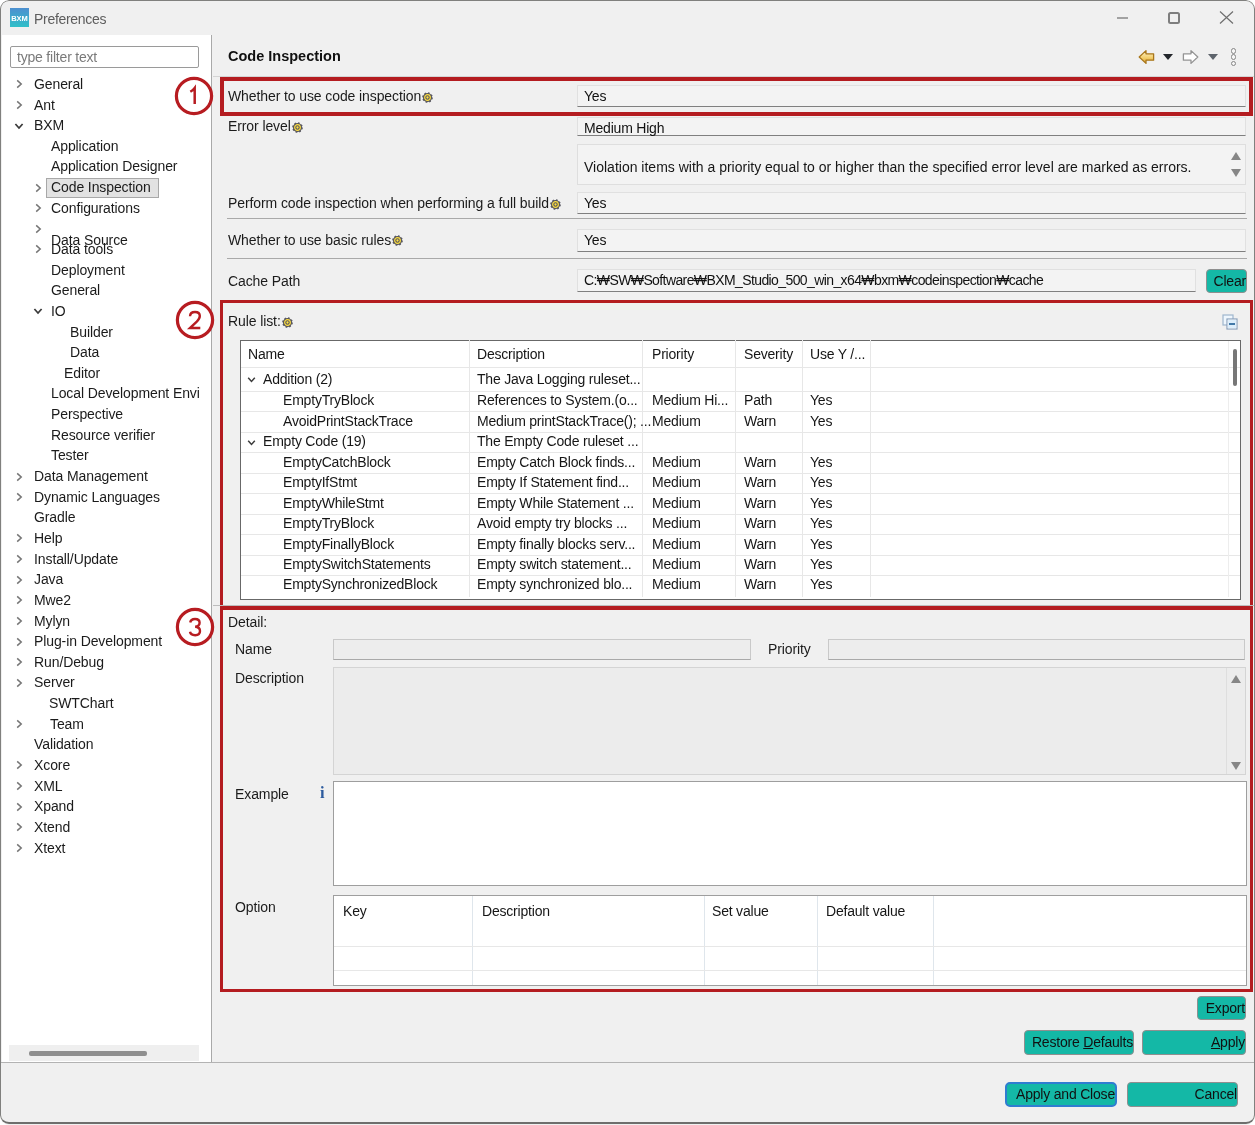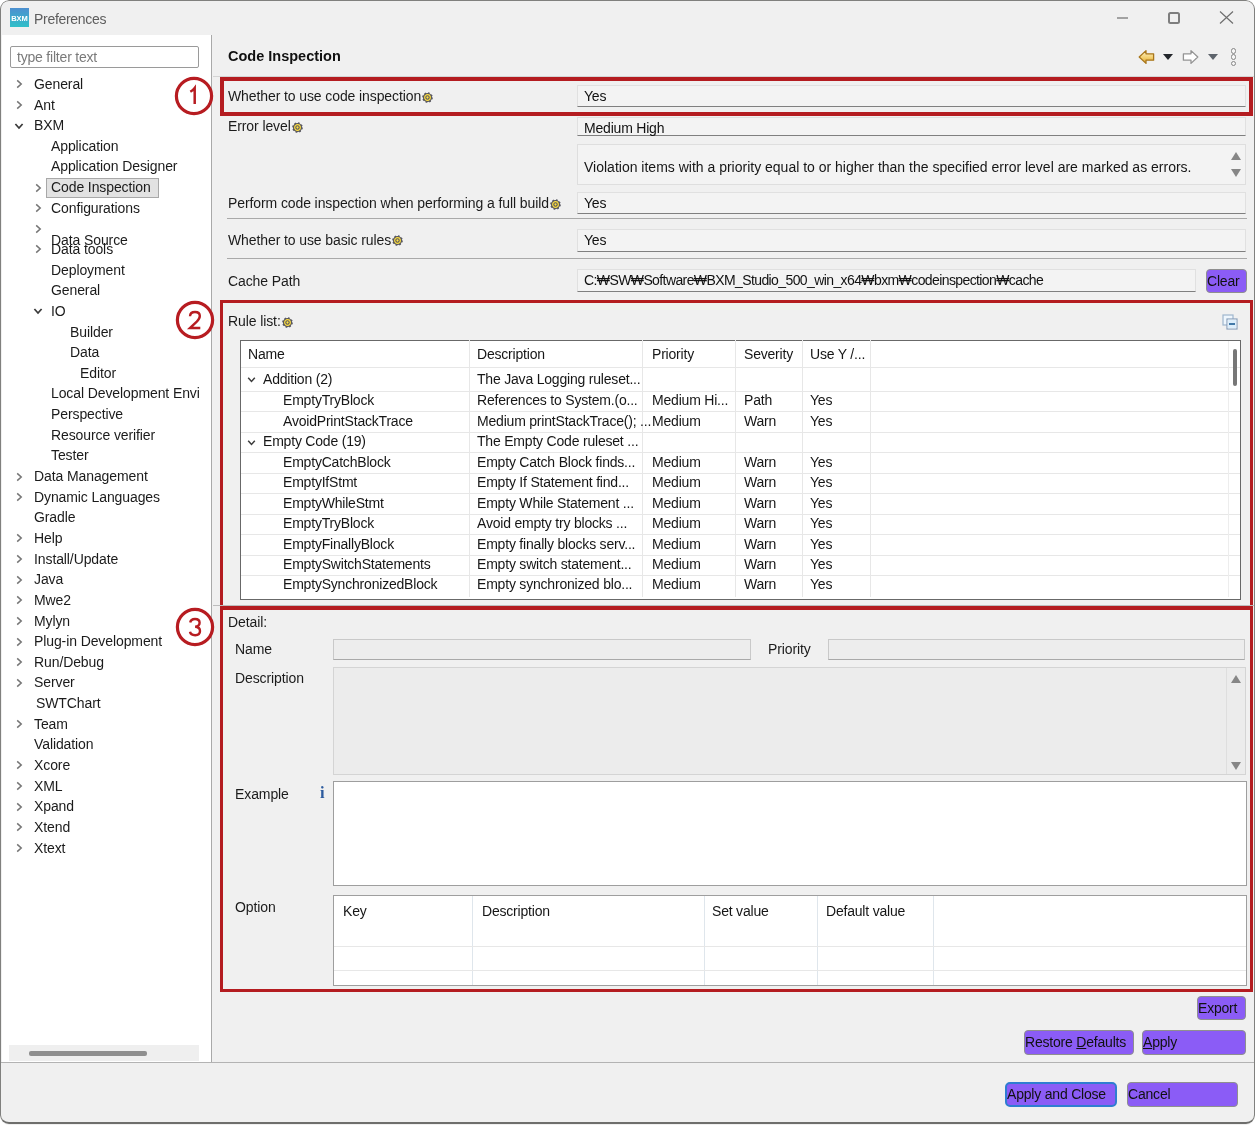--- a/index.html
+++ b/index.html
@@ -2,21 +2,21 @@
 <html><head><meta charset="utf-8"><style>
 *{margin:0;padding:0;box-sizing:border-box}
 body{width:1255px;height:1125px;background:#fff;font-family:"Liberation Sans",sans-serif;position:relative;overflow:hidden}
 .win{position:absolute;left:0;top:0;width:1255px;height:1125px;background:#f0f0f0;border-radius:9px;overflow:hidden}
 .abs{position:absolute}
 .lbl{position:absolute;font-size:14px;color:#1b1b1b;white-space:nowrap;letter-spacing:-0.1px}
 .combo{position:absolute;background:#f3f3f3;border:1px solid #e0e0e0;border-bottom:1.7px solid #7f7f7f}
 .combo span{position:absolute;left:6px;top:2px;font-size:14px;color:#111;letter-spacing:-0.2px;white-space:nowrap}
 .redrect{position:absolute;border:3.5px solid #b41c20}
 .sep{position:absolute;height:1.2px;background:#a9a9a9}
-.btn{position:absolute;background:#8b5cf6;border:1px solid #8f8f8f;border-radius:4px;font-size:14px;color:#111;text-align:left;letter-spacing:-0.2px}
+.btn{position:absolute;background:#14b8a6;border:1px solid #8f8f8f;border-radius:4px;font-size:14px;color:#111;text-align:right;letter-spacing:-0.2px}
 .vline{position:absolute;width:1px;background:#e7e7e7}
 .hline{position:absolute;height:1px;background:#e7e7e7}
 .cell{position:absolute;font-size:14px;color:#161616;white-space:nowrap;letter-spacing:-0.2px}
 .tri-up{position:absolute;width:0;height:0;border-left:5.5px solid transparent;border-right:5.5px solid transparent;border-bottom:8px solid #868686}
 .tri-dn{position:absolute;width:0;height:0;border-left:5.5px solid transparent;border-right:5.5px solid transparent;border-top:8px solid #868686}
 .treetxt{position:absolute;font-size:14px;color:#1b1b1b;white-space:nowrap;letter-spacing:-0.1px}
 </style></head><body>
 <div class="win">
 
 <svg class="abs" style="left:10px;top:8px" width="19" height="19" viewBox="0 0 19 19">
@@ -70,21 +70,21 @@
     </svg>
 <div class="treetxt" style="left:51px;top:240.9px">Data tools</div>
 <div class="treetxt" style="left:51px;top:261.6px">Deployment</div>
 <div class="treetxt" style="left:51px;top:282.2px">General</div>
 <svg class="abs" style="left:33px;top:306.4px" width="10" height="10" viewBox="0 0 10 10">
       <path d="M1.4,3 L5,7 L8.6,3" stroke="#3a3a3a" stroke-width="1.7" fill="none"></path>
     </svg>
 <div class="treetxt" style="left:51px;top:302.9px">IO</div>
 <div class="treetxt" style="left:70px;top:323.5px">Builder</div>
 <div class="treetxt" style="left:70px;top:344.1px">Data</div>
-<div class="treetxt" style="left:80px;top:364.8px">Editor</div>
+<div class="treetxt" style="left:64px;top:364.8px">Editor</div>
 <div class="treetxt" style="left:51px;top:385.4px">Local Development Envi</div>
 <div class="treetxt" style="left:51px;top:406.1px">Perspective</div>
 <div class="treetxt" style="left:51px;top:426.7px">Resource verifier</div>
 <div class="treetxt" style="left:51px;top:447.3px">Tester</div>
 <svg class="abs" style="left:14px;top:471.5px" width="10" height="10" viewBox="0 0 10 10">
       <path d="M3.2,1.4 L7.2,5 L3.2,8.6" stroke="#757575" stroke-width="1.5" fill="none"></path>
     </svg>
 <div class="treetxt" style="left:34px;top:468.0px">Data Management</div>
 <svg class="abs" style="left:14px;top:492.1px" width="10" height="10" viewBox="0 0 10 10">
       <path d="M3.2,1.4 L7.2,5 L3.2,8.6" stroke="#757575" stroke-width="1.5" fill="none"></path>
@@ -116,25 +116,25 @@
     </svg>
 <div class="treetxt" style="left:34px;top:633.1px">Plug-in Development</div>
 <svg class="abs" style="left:14px;top:657.2px" width="10" height="10" viewBox="0 0 10 10">
       <path d="M3.2,1.4 L7.2,5 L3.2,8.6" stroke="#757575" stroke-width="1.5" fill="none"></path>
     </svg>
 <div class="treetxt" style="left:34px;top:653.7px">Run/Debug</div>
 <svg class="abs" style="left:14px;top:677.9px" width="10" height="10" viewBox="0 0 10 10">
       <path d="M3.2,1.4 L7.2,5 L3.2,8.6" stroke="#757575" stroke-width="1.5" fill="none"></path>
     </svg>
 <div class="treetxt" style="left:34px;top:674.4px">Server</div>
-<div class="treetxt" style="left:36px;top:695.0px">SWTChart</div>
+<div class="treetxt" style="left:49px;top:695.0px">SWTChart</div>
 <svg class="abs" style="left:14px;top:719.2px" width="10" height="10" viewBox="0 0 10 10">
       <path d="M3.2,1.4 L7.2,5 L3.2,8.6" stroke="#757575" stroke-width="1.5" fill="none"></path>
     </svg>
-<div class="treetxt" style="left:34px;top:715.7px">Team</div>
+<div class="treetxt" style="left:50px;top:715.7px">Team</div>
 <div class="treetxt" style="left:34px;top:736.3px">Validation</div>
 <svg class="abs" style="left:14px;top:760.4px" width="10" height="10" viewBox="0 0 10 10">
       <path d="M3.2,1.4 L7.2,5 L3.2,8.6" stroke="#757575" stroke-width="1.5" fill="none"></path>
     </svg>
 <div class="treetxt" style="left:34px;top:756.9px">Xcore</div>
 <svg class="abs" style="left:14px;top:781.1px" width="10" height="10" viewBox="0 0 10 10">
       <path d="M3.2,1.4 L7.2,5 L3.2,8.6" stroke="#757575" stroke-width="1.5" fill="none"></path>
     </svg>
 <div class="treetxt" style="left:34px;top:777.6px">XML</div>
 <svg class="abs" style="left:14px;top:801.7px" width="10" height="10" viewBox="0 0 10 10">

